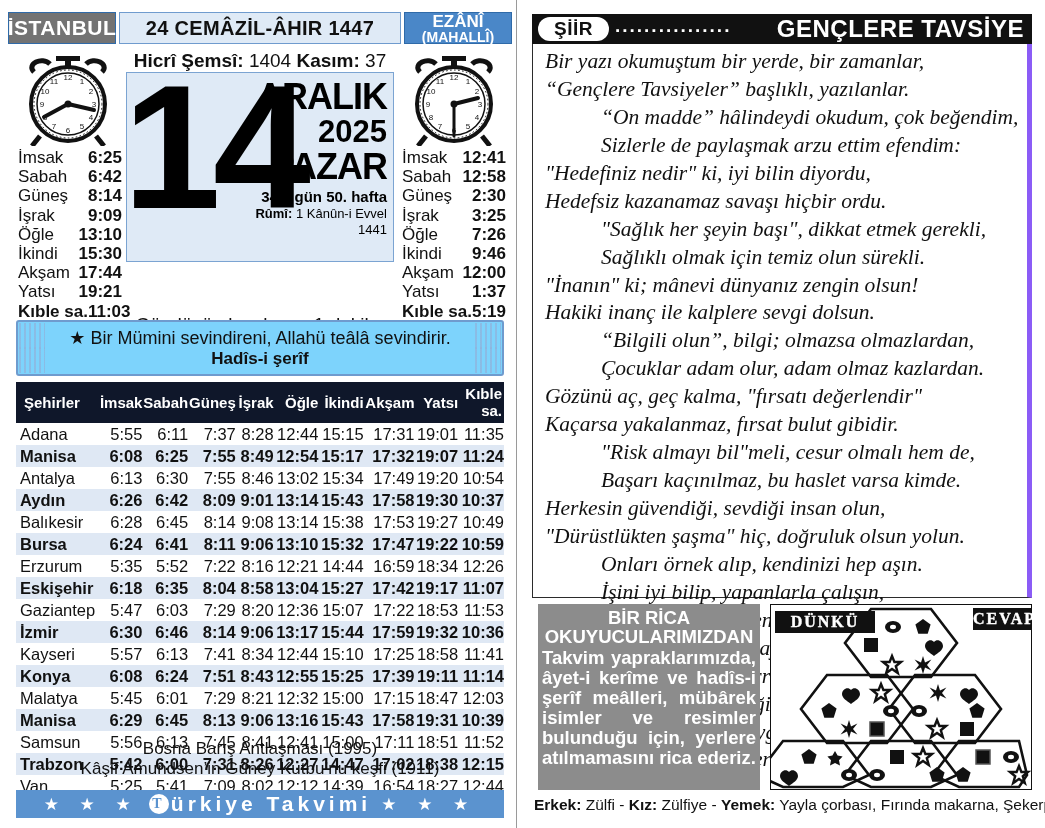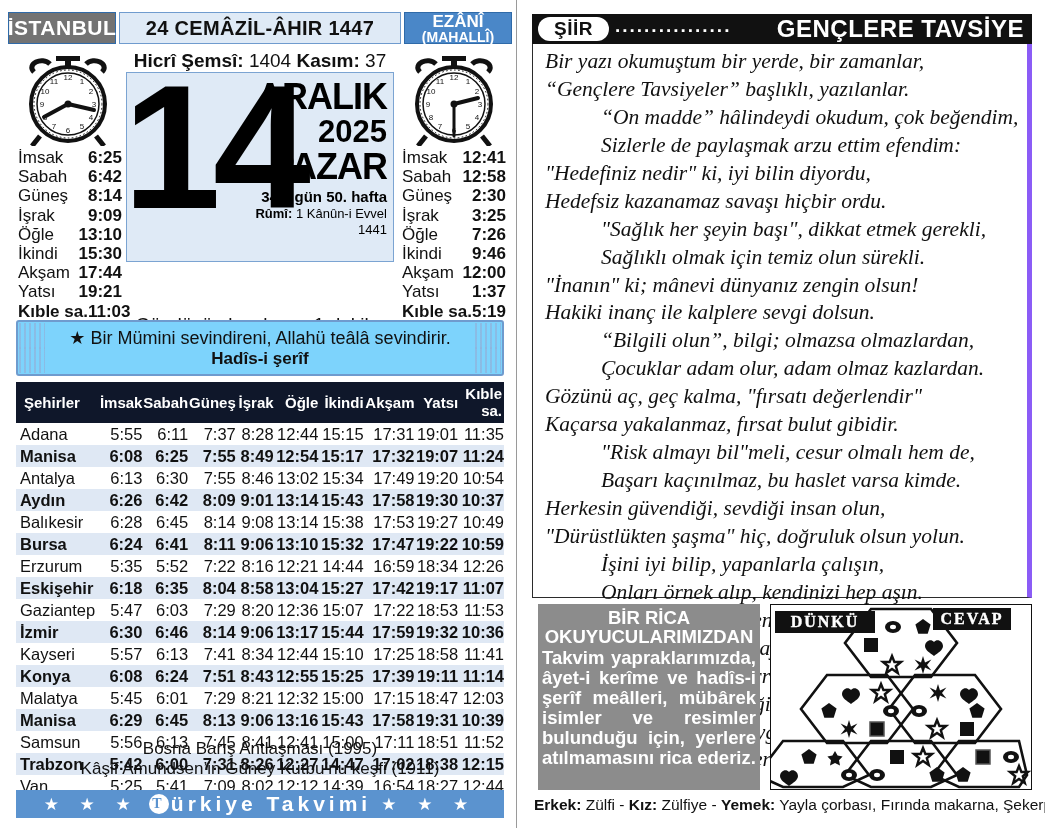--- a/index.html
+++ b/index.html
@@ -249,21 +249,21 @@
     border: 1px solid #111; background: #fff;
   }
   .puz-tag {
     position: absolute; background: #111;
     color: #fff; font-weight: bold; font-size: 16px;
     font-family: "Liberation Serif", serif; letter-spacing: 2px;
     text-align: center; padding: 2px 0;
     -webkit-text-stroke: 0.4px #fff;
   }
   .puz-tag.l { left: 4px;  top: 6px; width: 100px; }
-  .puz-tag.r { right: 20px; top: 3px; width: 78px; }
+  .puz-tag.r { right: 0; top: 3px; width: 58px; }
 
   .bottom-line {
     position: absolute; left: 6px; top: 788px;
     width: 500px; font-size: 15.5px; color: #111; white-space: nowrap;
   }
   .bottom-line b { font-weight: bold; }
 </style>
 </head>
 <body>
 
@@ -719,22 +719,22 @@
         <div class="l">"İnanın" ki; mânevi dünyanız zengin olsun!</div>
         <div class="l">Hakiki inanç ile kalplere sevgi dolsun.</div>
         <div class="l ind">“Bilgili olun”, bilgi; olmazsa olmazlardan,</div>
         <div class="l ind">Çocuklar adam olur, adam olmaz kazlardan.</div>
         <div class="l">Gözünü aç, geç kalma, "fırsatı değerlendir"</div>
         <div class="l">Kaçarsa yakalanmaz, fırsat bulut gibidir.</div>
         <div class="l ind">"Risk almayı bil"meli, cesur olmalı hem de,</div>
         <div class="l ind">Başarı kaçınılmaz, bu haslet varsa kimde.</div>
         <div class="l">Herkesin güvendiği, sevdiği insan olun,</div>
         <div class="l">"Dürüstlükten şaşma" hiç, doğruluk olsun yolun.</div>
+        <div class="l ind">Onları örnek alıp, kendinizi hep aşın.</div>
         <div class="l ind">İşini iyi bilip, yapanlarla çalışın,</div>
-        <div class="l ind">Onları örnek alıp, kendinizi hep aşın.</div>
         <div class="l">Müesseseleşin ki, birlikten kuvvet doğar,</div>
         <div class="l">Sistemli olun, yoksa bu hayat sizi boğar.</div>
         <div class="l ind">Son madde; "tasarrufa ehemmiyet vermeli”</div>
         <div class="l ind">Her türlü müsrifliğin önüne set germeli.</div>
         <div class="l">Başarılı olunur bunlar uygulanırsa,</div>
         <div class="l">"Bâzen bir söz yetişir, içerde kimse varsa..."</div>
       </div>
 
     <div class="notice-box">
       <div class="notice-title">BİR RİCA</div>

